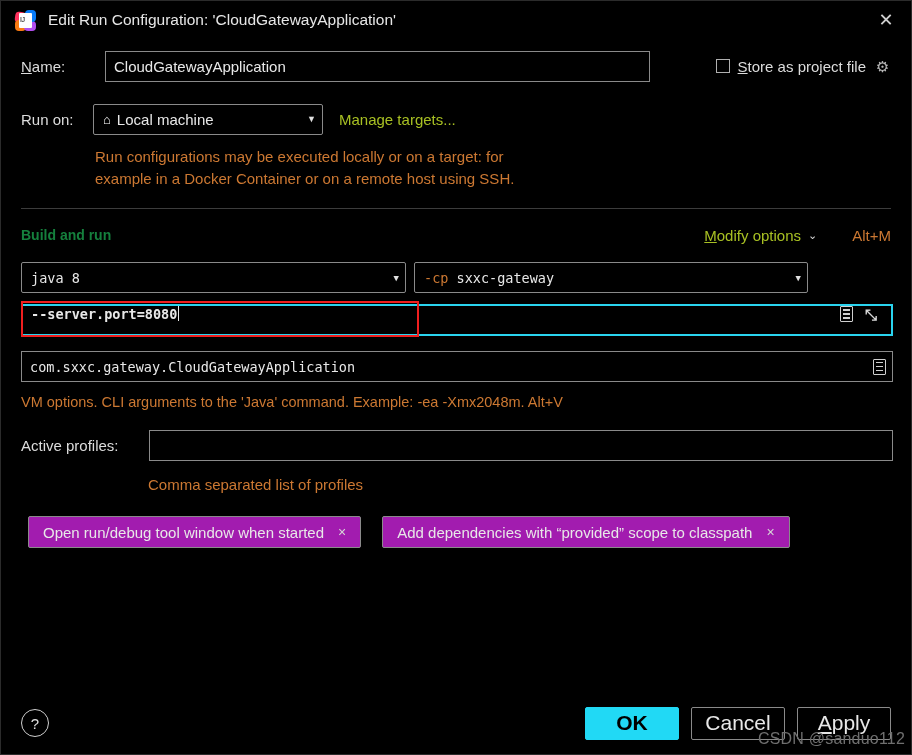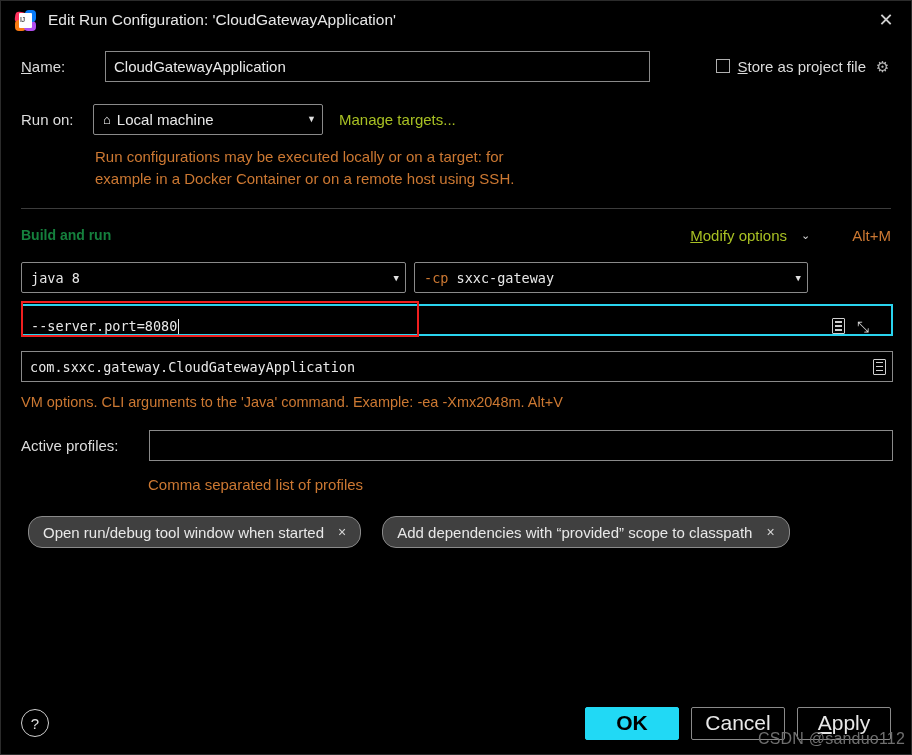--- a/index.html
+++ b/index.html
@@ -215,21 +215,21 @@
   }
   .section-title {
     font-weight: bold;
     font-size: 14px;
     color: #15803d;
   }
   .modify-wrap {
     margin-left: auto;
     display: flex;
     align-items: center;
-    gap: 14px;
+    gap: 7px;
   }
   .modify-link {
     color: #a8c023;
     font-size: 15px;
     cursor: pointer;
   }
   .modify-link u { text-decoration: underline; }
   .modify-caret { color: #d8d8d8; font-size: 11px; }
   .shortcut { color: #cc7832; font-size: 15px; margin-left: 28px; }
 
@@ -258,22 +258,23 @@
     top: 303px;
     width: 872px;
     height: 32px;
   }
   .args-focus {
     position: absolute;
     inset: 0;
     border: 2px solid #2ad4ef;
     background: #000;
     display: flex;
-    align-items: flex-end;
-    padding: 0 16px 0 8px;
+    align-items: flex-start;
+    padding: 0 8px 0 8px;
+    font-weight: bold;
   }
   .args-text {
     font-family: "DejaVu Sans Mono", monospace;
     font-size: 13.5px;
     color: #e8e8e8;
     white-space: nowrap;
   }
   .caret-bar {
     display: inline-block;
     width: 1px;
@@ -374,30 +375,30 @@
   
   .chips {
     position: absolute;
     left: 27px;
     top: 515px;
     display: flex;
     gap: 21px;
   }
   .chip {
     border: 1px solid #8a8a8a;
-    border-radius: 14px;
+    border-radius: 2px;
     height: 32px;
     display: flex;
     align-items: center;
     padding: 0 14px;
     gap: 14px;
     color: #e8e8e8;
     font-size: 15px;
     cursor: pointer;
-    background: #404040;
+    background: #a21caf;
     white-space: nowrap;
   }
   .chip .x {
     font-size: 14px;
     color: #d6d6d6;
     cursor: pointer;
   }
 
   
   .footer {

